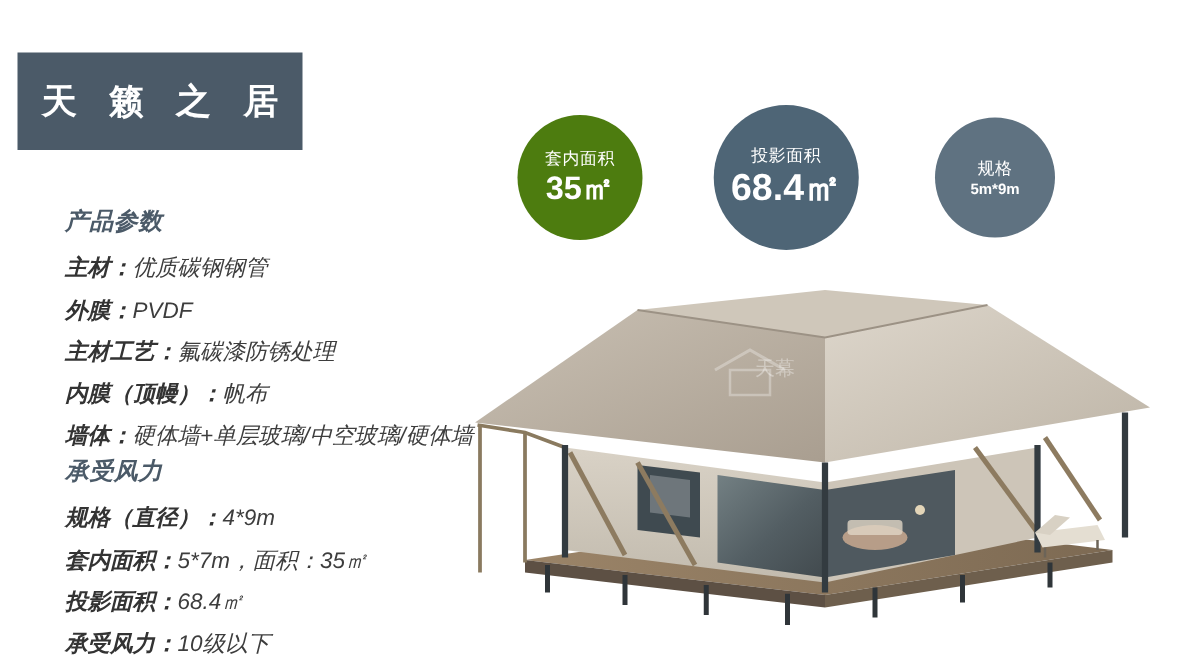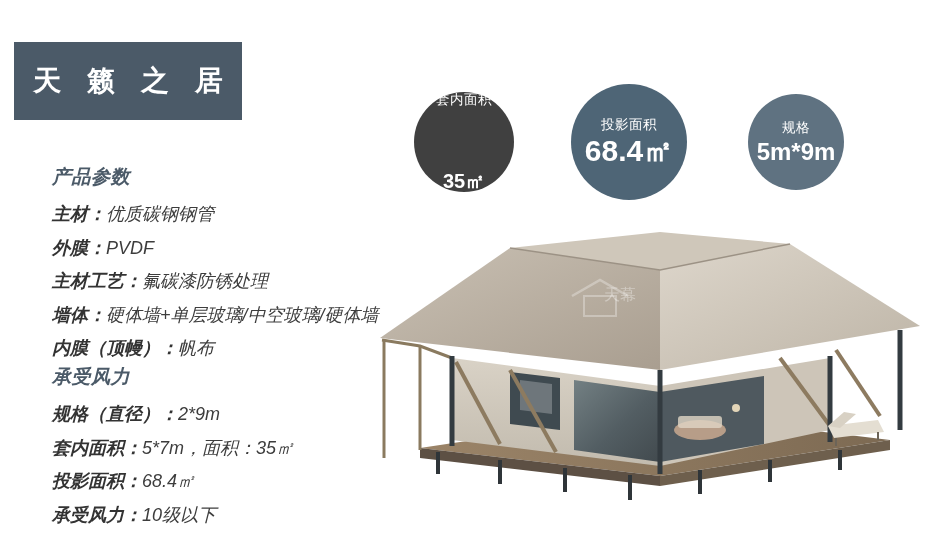--- a/index.html
+++ b/index.html
@@ -94,31 +94,31 @@
     letter-spacing: 0.5px;
   }
   .circle .c-value {
     font-weight: bold;
     line-height: 1.05;
   }
   #circle-1 {
     left: 414px; top: 92px; width: 100px; height: 100px;
     background: #5b6f7d;
   }
-  #circle-1 .c-value { font-size: 20px; }
+  #circle-1 .c-value { font-size: 26px; }
   #circle-2 {
     left: 571px; top: 84px; width: 116px; height: 116px;
     background: #4e6576;
   }
   #circle-2 .c-value { font-size: 30px; }
   #circle-3 {
     left: 748px; top: 94px; width: 96px; height: 96px;
     background: #5f7281;
   }
-  #circle-3 .c-value { font-size: 24px; }
+  #circle-3 .c-value { font-size: 12px; }
 
   
   #illustration {
     position: absolute;
     left: 360px;
     top: 230px;
     width: 590px;
     height: 290px;
   }
   .wm {
@@ -148,44 +148,44 @@
     <div class="spec-row">
       <span class="spec-key">主材：</span><span class="spec-val">优质碳钢钢管</span>
     </div>
     <div class="spec-row">
       <span class="spec-key">外膜：</span><span class="spec-val">PVDF</span>
     </div>
     <div class="spec-row">
       <span class="spec-key">主材工艺：</span><span class="spec-val">氟碳漆防锈处理</span>
     </div>
     <div class="spec-row">
+      <span class="spec-key">内膜（顶幔）：</span><span class="spec-val">帆布</span>
+    </div>
+    <div class="spec-row">
       <span class="spec-key">墙体：</span><span class="spec-val">硬体墙+单层玻璃/中空玻璃/硬体墙</span>
-    </div>
-    <div class="spec-row">
-      <span class="spec-key">内膜（顶幔）：</span><span class="spec-val">帆布</span>
     </div>
   </div>
 
   <div class="section" id="section-spec">
     <div class="section-heading">承受风力</div>
     <div class="spec-row">
-      <span class="spec-key">规格（直径）：</span><span class="spec-val">2*9m</span>
+      <span class="spec-key">规格（直径）：</span><span class="spec-val">4*9m</span>
     </div>
     <div class="spec-row">
       <span class="spec-key">套内面积：</span><span class="spec-val">5*7m，面积：35㎡</span>
     </div>
     <div class="spec-row">
       <span class="spec-key">投影面积：</span><span class="spec-val">68.4㎡</span>
     </div>
     <div class="spec-row">
       <span class="spec-key">承受风力：</span><span class="spec-val">10级以下</span>
     </div>
   </div>
 
-  <div class="circle" id="circle-1" style="background: #404040; justify-content: space-between;">
+  <div class="circle" id="circle-1" style="background: #4d7c0f;">
     <div class="c-label">套内面积</div>
     <div class="c-value">35㎡</div>
   </div>
   <div class="circle" id="circle-2" style="background: rgb(78, 101, 118);">
     <div class="c-label">投影面积</div>
     <div class="c-value">68.4㎡</div>
   </div>
   <div class="circle" id="circle-3" style="background: rgb(95, 114, 129);">
     <div class="c-label">规格</div>
     <div class="c-value">5m*9m</div>

